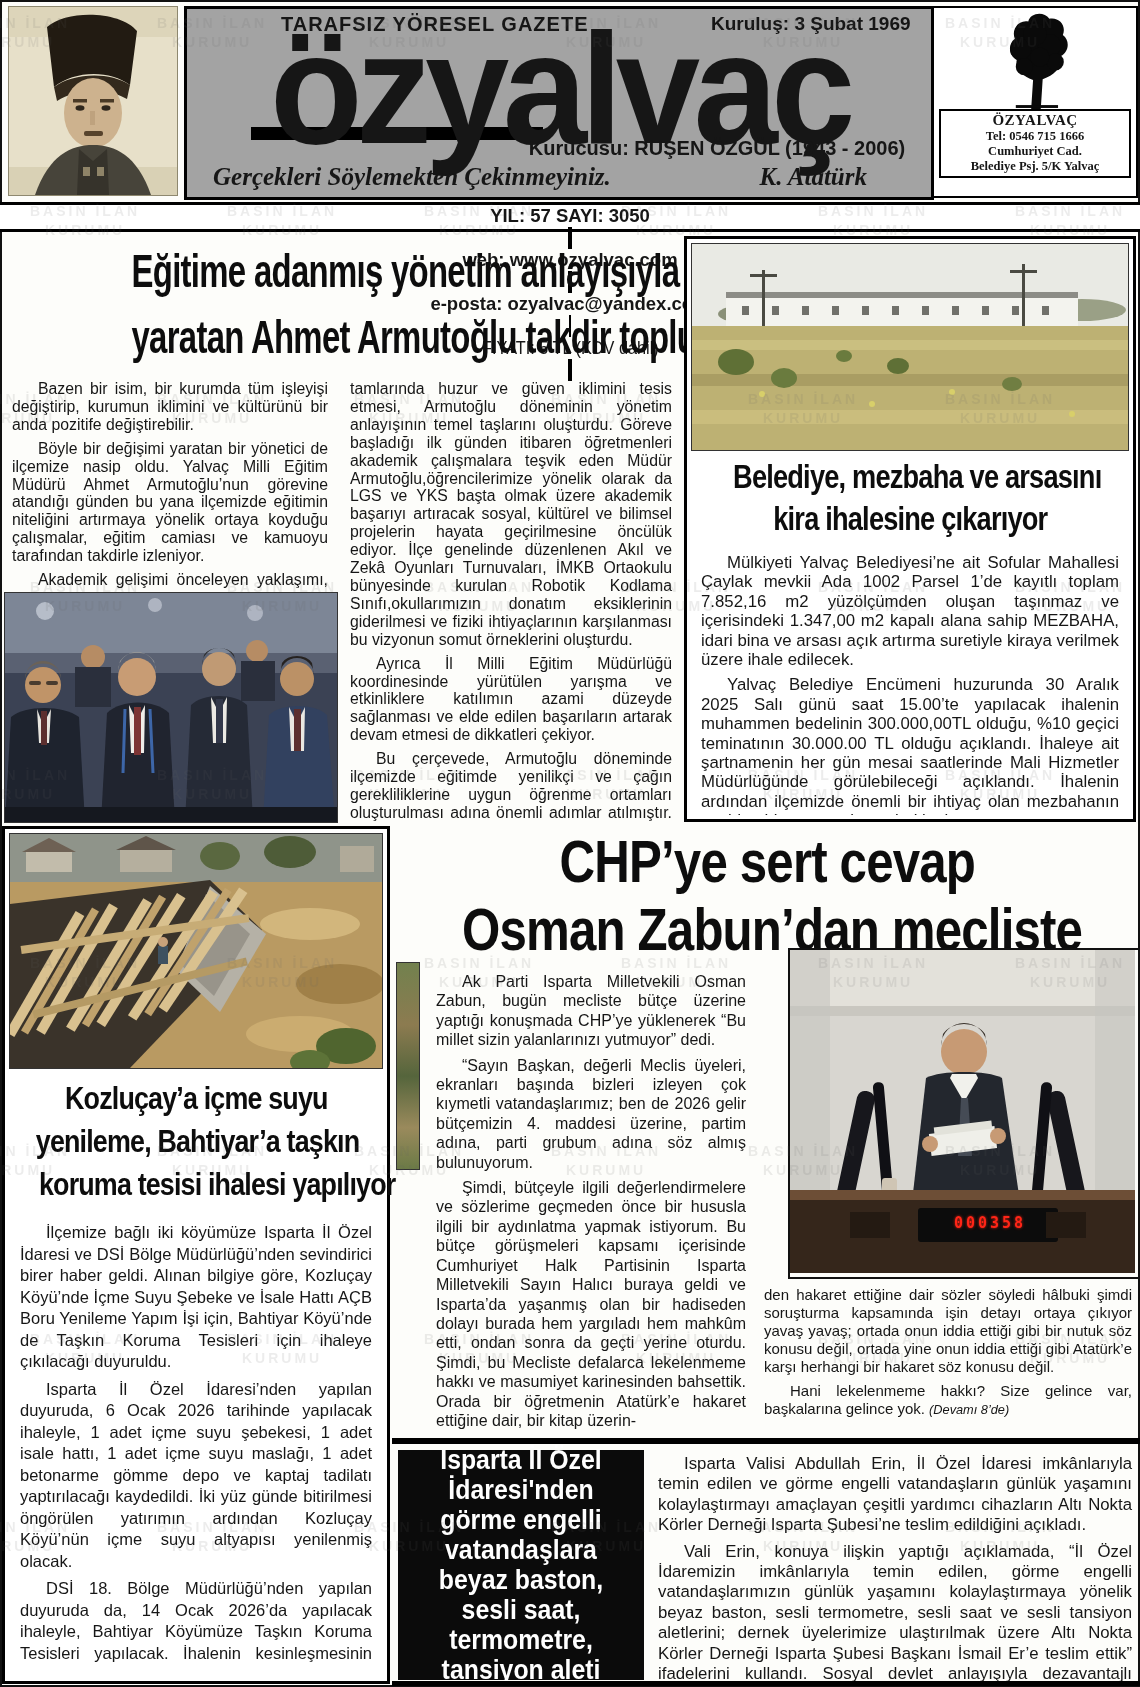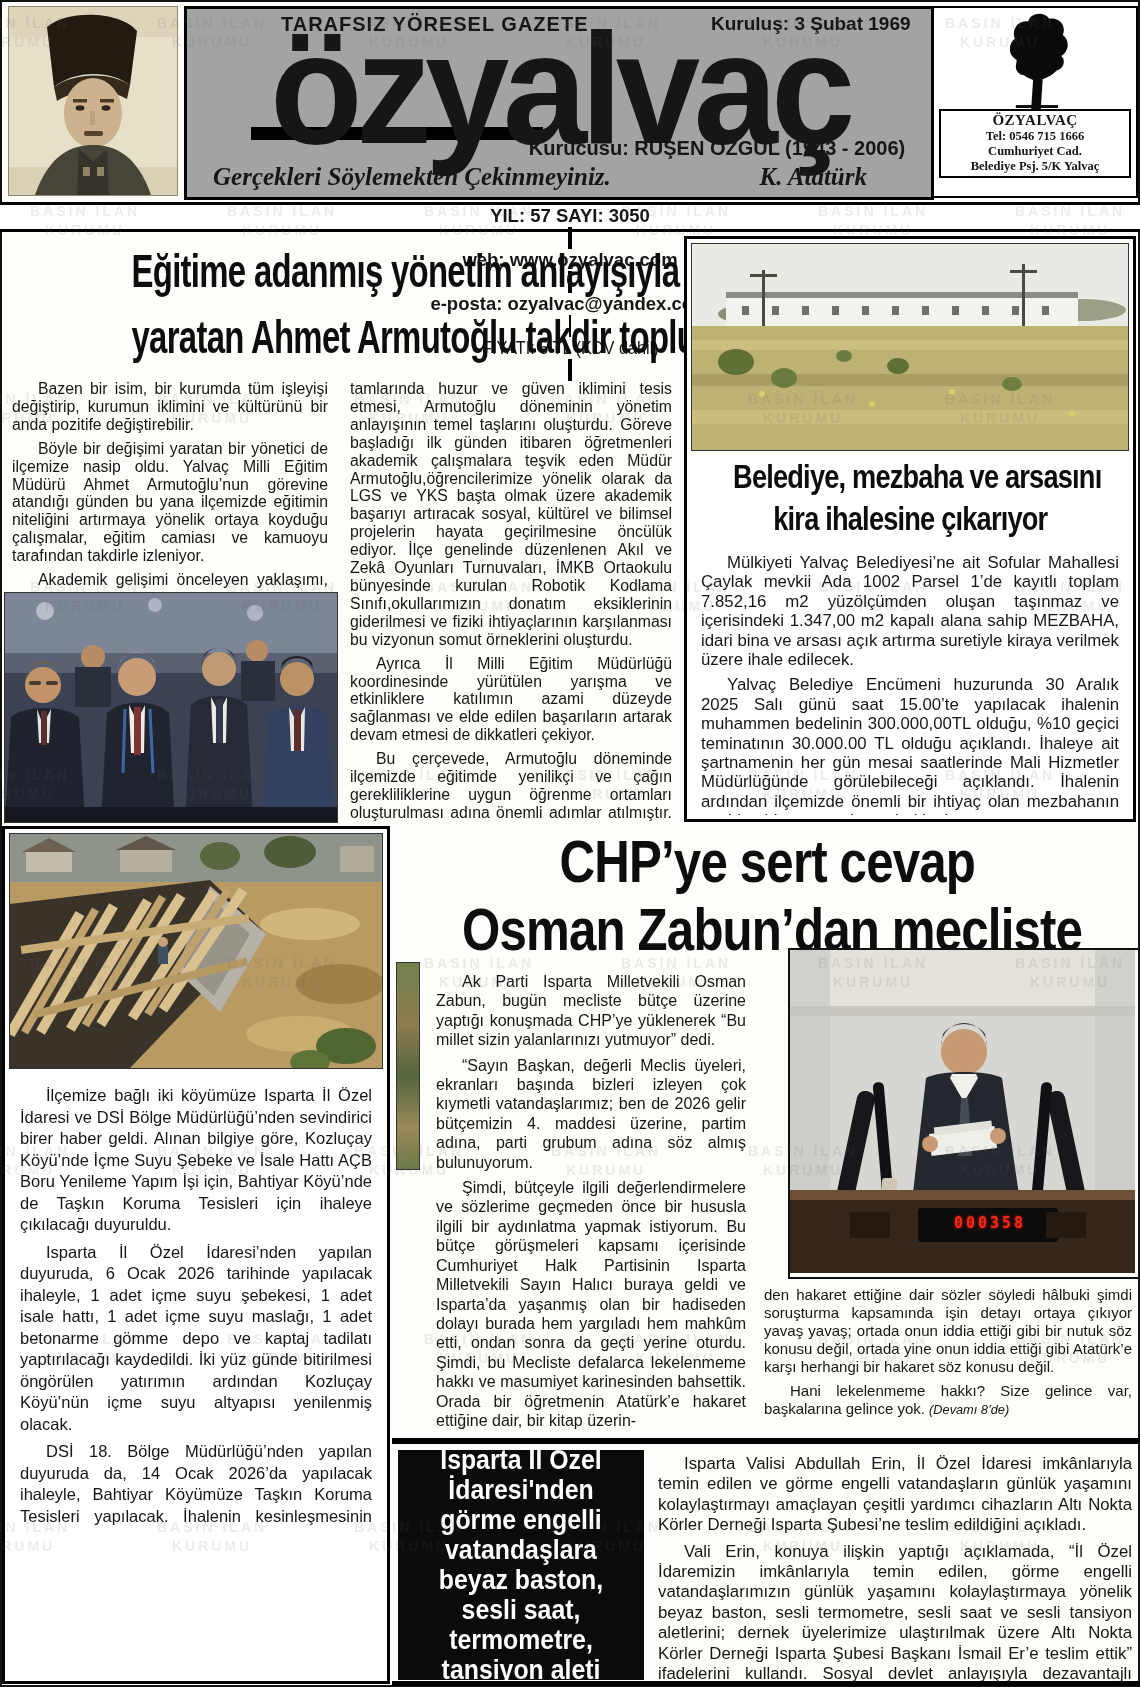--- a/index.html
+++ b/index.html
@@ -280,20 +280,25 @@
           <rect x="174" y="44" width="8" height="148" transform="rotate(33 178 118)"></rect>
         </g>
         <rect x="10" y="96" width="230" height="8" fill="#c7ac76" transform="rotate(-8 125 100)"></rect>
         <rect x="20" y="150" width="220" height="8" fill="#b59a64" transform="rotate(-14 130 154)"></rect>
         <rect x="148" y="112" width="10" height="18" fill="#3e5160"></rect>
         <circle cx="153" cy="108" r="5" fill="#c9a27a"></circle>
         <ellipse cx="336" cy="212" rx="30" ry="18" fill="#50652f"></ellipse>
         <ellipse cx="300" cy="228" rx="20" ry="12" fill="#5d7338"></ellipse>
       </svg>
     </div>
+    <div class="hl" style="font-size:32px;line-height:43px;margin-top:8px;">
+      <span class="hl-line"><span class="cond" style="--sx:.84">Kozluçay’a içme suyu</span></span>
+      <span class="hl-line"><span class="cond" style="--sx:.84">yenileme, Bahtiyar’a taşkın</span></span>
+      <span class="hl-line"><span class="cond" style="--sx:.84">koruma tesisi ihalesi yapılıyor</span></span>
+    </div>
     <div class="body koz-body" style="margin:10px 9px 0;height:452px;">
       <p>İlçemize bağlı iki köyümüze Isparta İl Özel İdaresi ve DSİ Bölge Müdürlüğü’nden sevindirici birer haber geldi. Alınan bilgiye göre, Kozluçay Köyü’nde  İçme Suyu Şebeke ve İsale Hattı AÇB Boru Yenileme Yapım İşi için, Bahtiyar Köyü’nde de Taşkın Koruma Tesisleri için ihaleye çıkılacağı duyuruldu.</p>
       <p>Isparta İl Özel İdaresi’nden yapılan duyuruda, 6 Ocak 2026 tarihinde yapılacak ihaleyle, 1 adet içme suyu şebekesi, 1 adet isale hattı, 1 adet içme suyu maslağı, 1 adet betonarme gömme depo ve kaptaj tadilatı yaptırılacağı kaydedildi. İki yüz günde bitirilmesi öngörülen yatırımın ardından Kozluçay Köyü’nün içme suyu altyapısı yenilenmiş olacak.</p>
       <p><span>DSİ 18. Bölge Müdürlüğü’nden yapılan duyuruda da, 14 Ocak 2026’da yapılacak ihaleyle, Bahtiyar Köyümüze Taşkın Koruma Tesisleri yapılacak. İhalenin kesinleşmesinin ardından 500 gün içinde bitirilmesi öngörülen yatırımla, Bahtiyar Köyü’nün taşkın koruma önlemleri hayata geçmiş olacak.</span> </p>
     </div>
   </div>
 
   <div class="abs hl" style="left:394px;top:828px;width:746px;font-size:60px;line-height:68px;">
     <span class="hl-line"><span class="cond" style="--sx:.82">CHP’ye sert cevap</span></span>
     <span class="hl-line"><span class="cond" style="--sx:.82">Osman Zabun’dan mecliste</span></span>

